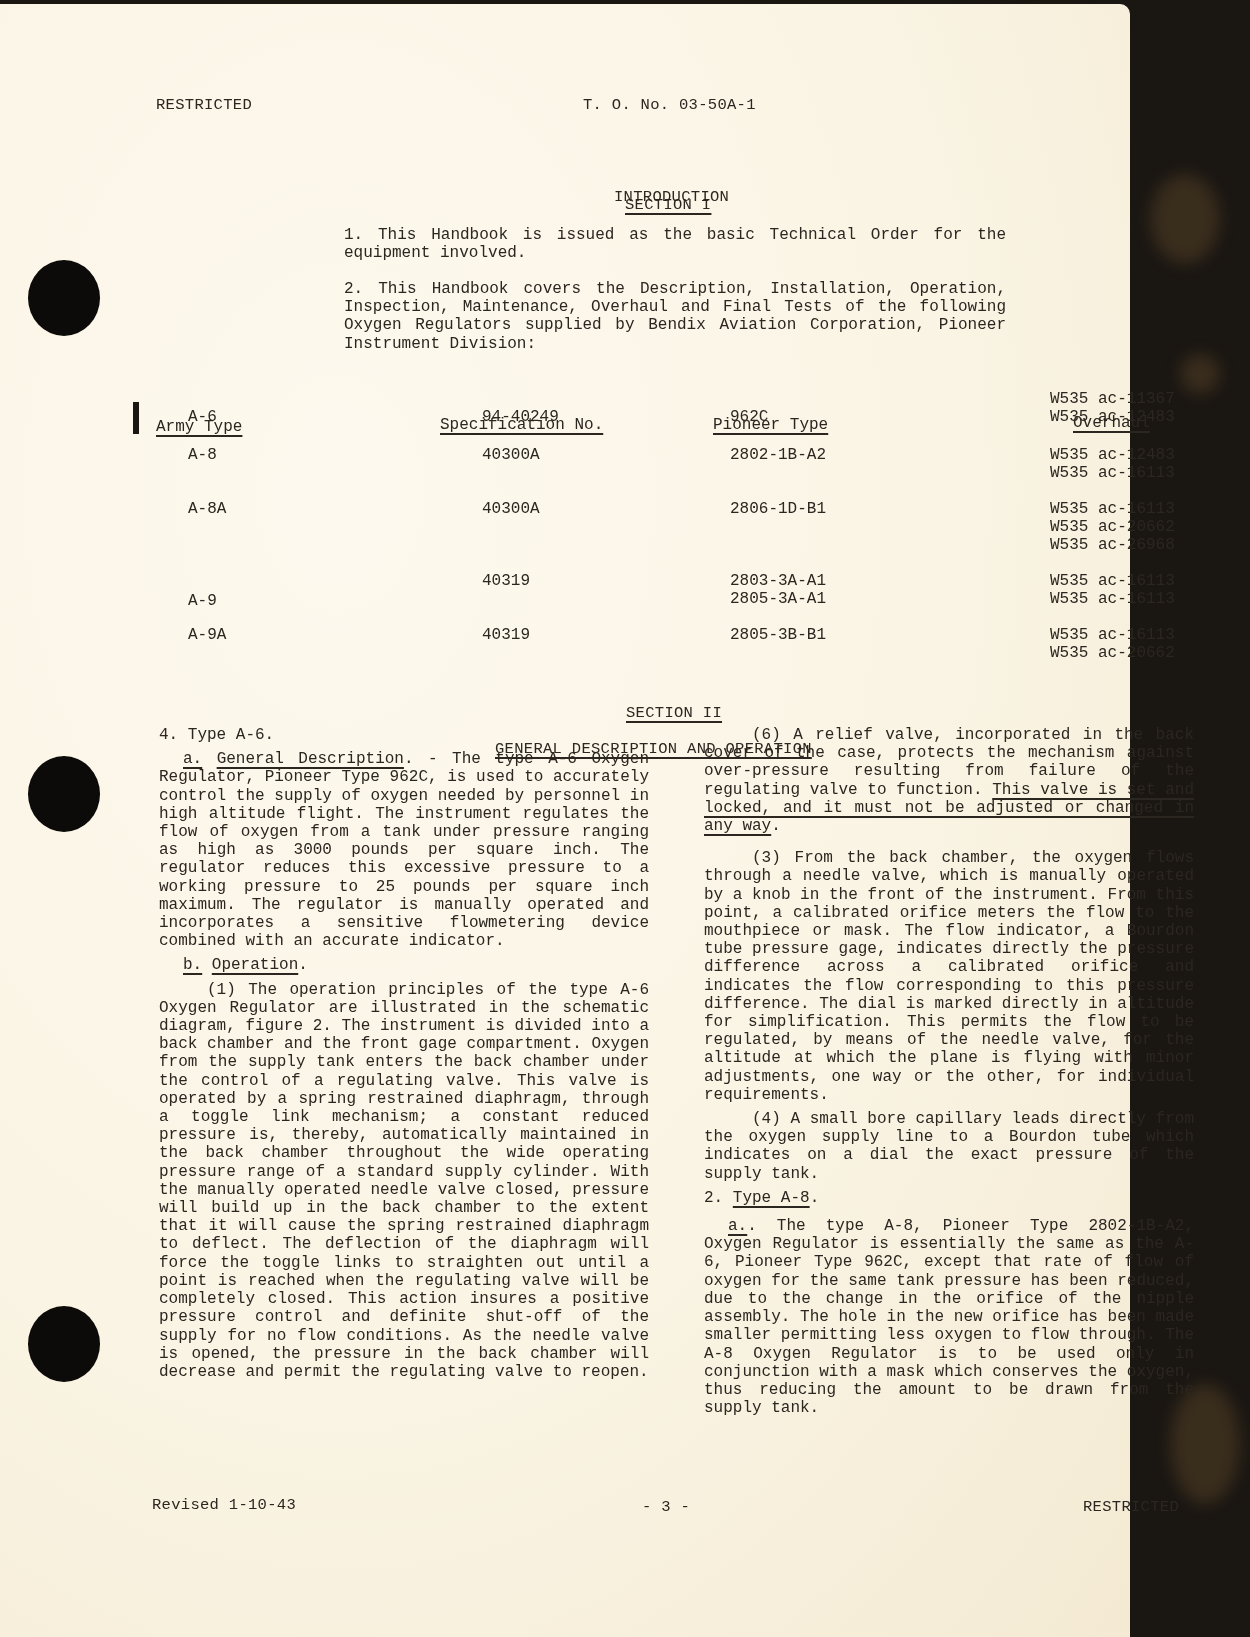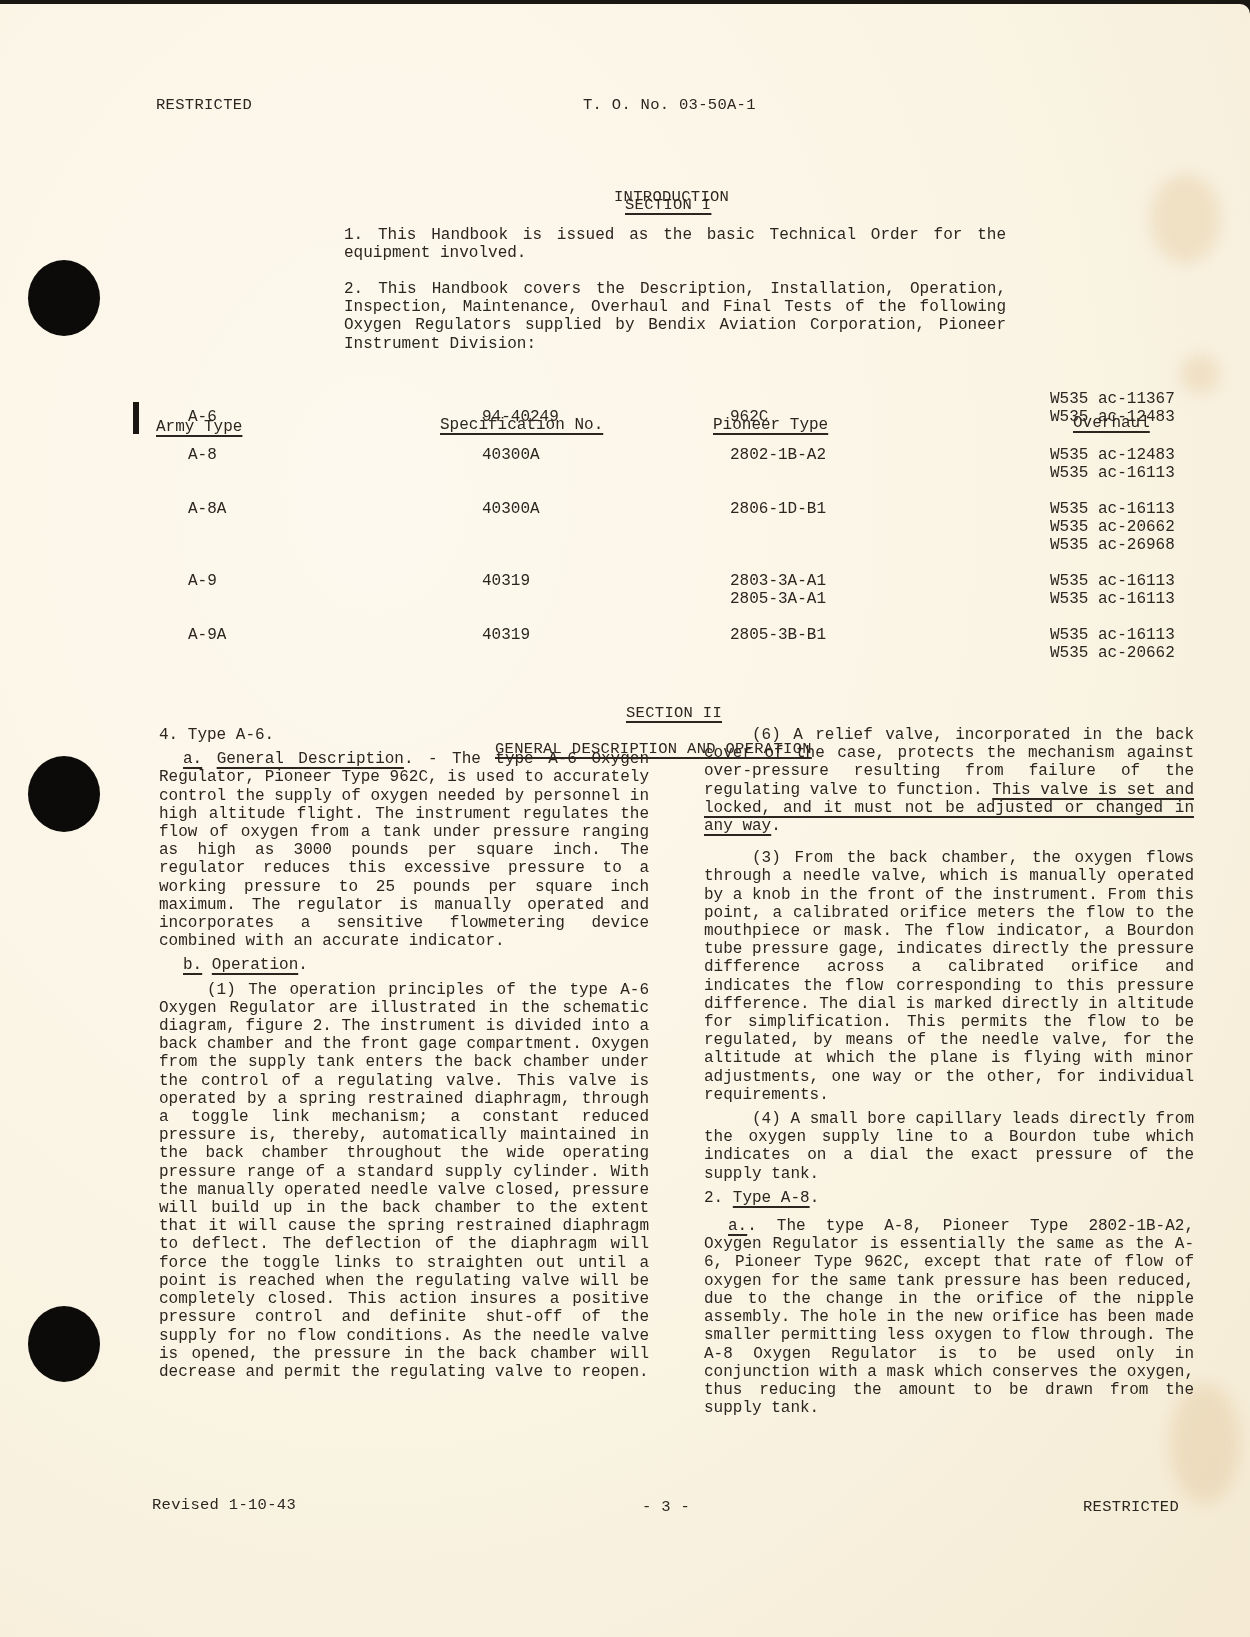--- a/index.html
+++ b/index.html
@@ -3,21 +3,21 @@
 <meta charset="utf-8">
 <style>
   html, body { margin:0; padding:0; }
   body {
     width:1250px; height:1637px; position:relative; overflow:hidden;
     background:#1a1612;
     font-family:"Liberation Mono", "DejaVu Sans Mono", monospace;
     color:#2b2620;
   }
   .page {
-    position:absolute; left:0; top:4px; width:1250px; height:1633px;
+    position:absolute; left:0; top:4px; width:1130px; height:1633px;
     background: radial-gradient(ellipse at 30% 30%, #fdf9ee 0%, #faf4e4 55%, #f4ead3 100%);
     border-top-right-radius:10px;
   }
   .stain { position:absolute; border-radius:50%; background:rgba(200,150,80,0.18); filter:blur(8px); }
   .hole { position:absolute; width:72px; height:76px; border-radius:50%; background:#0d0b09; }
   .margin-bar { position:absolute; left:133px; top:398px; width:6px; height:32px; background:#1a1612; }
   .abs { position:absolute; white-space:nowrap; }
   .hdr { font-size:15.5px; letter-spacing:0.3px; }
   .u { text-decoration:underline; text-decoration-thickness:2px; text-underline-offset:4px;margin-top:44px; }
   .para { position:absolute; font-size:16px; line-height:18.2px; text-align:justify; white-space:normal; }
@@ -84,21 +84,21 @@
 
     <div class="abs cell col-army" style="top:496px;">A-8A</div>
     <div class="abs cell col-spec" style="top:496px;">40300A</div>
     <div class="abs cell col-pion" style="top:496px;">2806-1D-B1</div>
     <div class="abs cell col-contract" style="top:496px;">
       <span class="contract-line">W535 ac-16113</span>
       <span class="contract-line">W535 ac-20662</span>
       <span class="contract-line">W535 ac-26968</span>
     </div>
 
-    <div class="abs cell col-army" style="top:568px;text-align:center;">A-9</div>
+    <div class="abs cell col-army" style="top:588px;text-align:center;">A-9</div>
     <div class="abs cell col-spec" style="top:568px;">40319</div>
     <div class="abs cell col-pion" style="top:568px;">
       <span class="contract-line">2803-3A-A1</span>
       <span class="contract-line">2805-3A-A1</span>
     </div>
     <div class="abs cell col-contract" style="top:568px;">
       <span class="contract-line">W535 ac-16113</span>
       <span class="contract-line">W535 ac-16113</span>
     </div>
 

